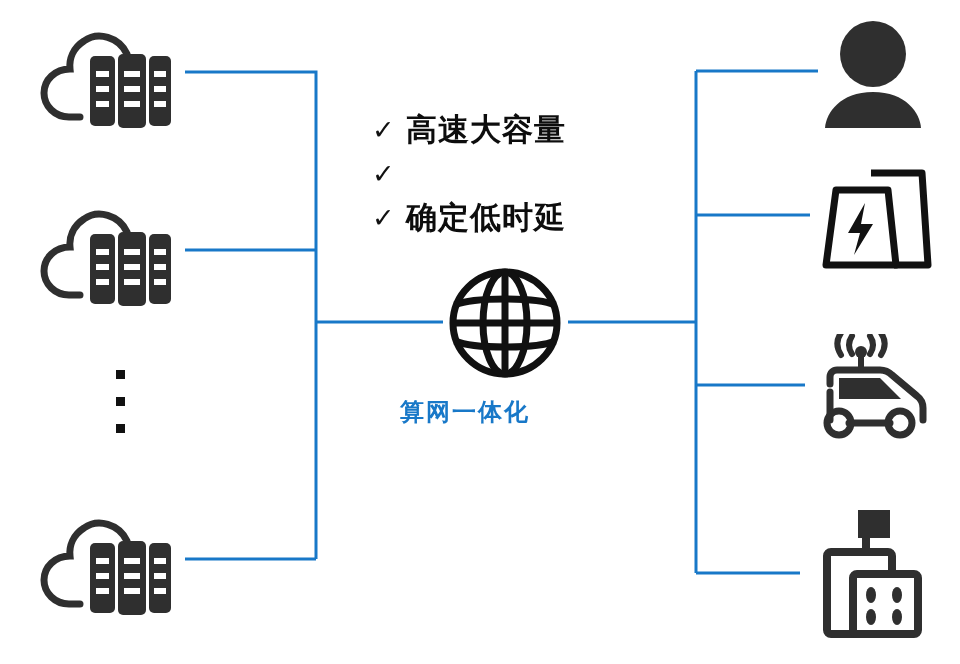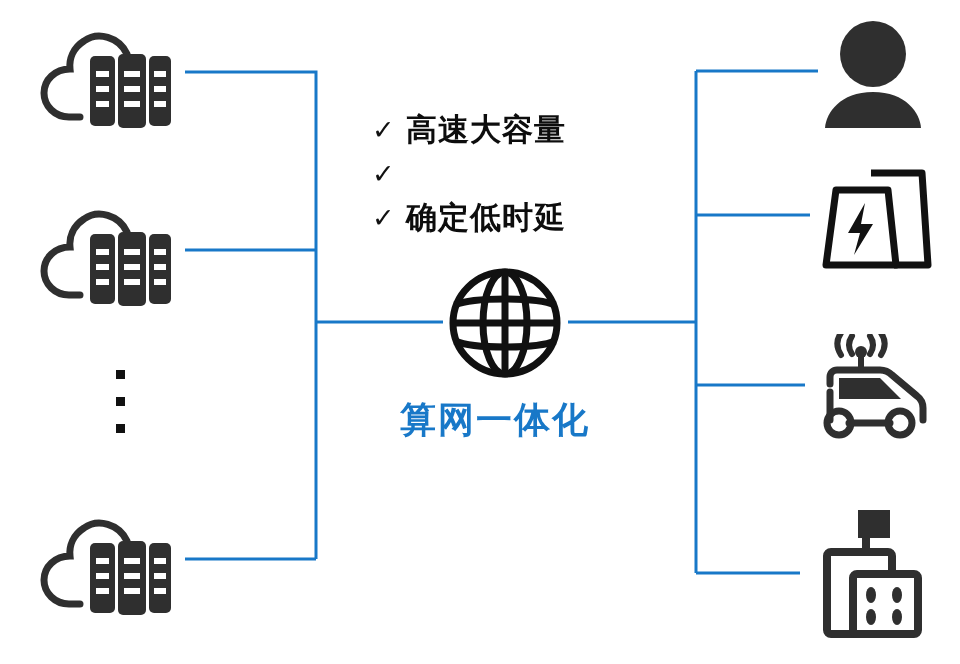--- a/index.html
+++ b/index.html
@@ -24,21 +24,21 @@
   }
   .feature-label{
     font-size:31px;line-height:1;color:#0d0d0d;font-weight:700;
     letter-spacing:1px;
     font-family:"Liberation Sans","DejaVu Sans",sans-serif;
   }
 
   
   #center-caption{
     position:absolute;left:400px;top:396px;
-    font-size:36px;font-weight:700;letter-spacing:2px;
+    font-size:24px;font-weight:700;letter-spacing:2px;
     color:#1878c8;
     font-family:"Liberation Sans","DejaVu Sans",sans-serif;
   }
 
   .dots{position:absolute;left:116px;top:370px;}
   .dot{width:9px;height:9px;background:#111111;margin-bottom:18px;}
 </style>
 </head>
 <body>
 

